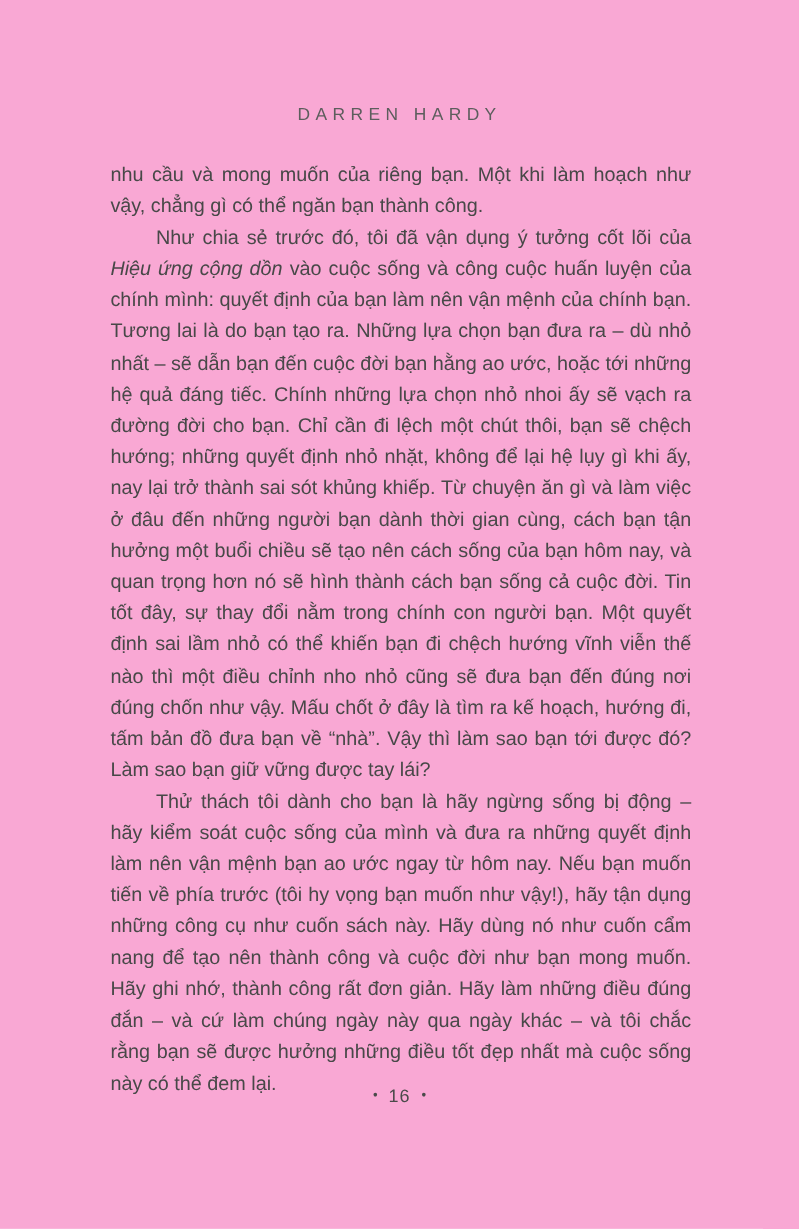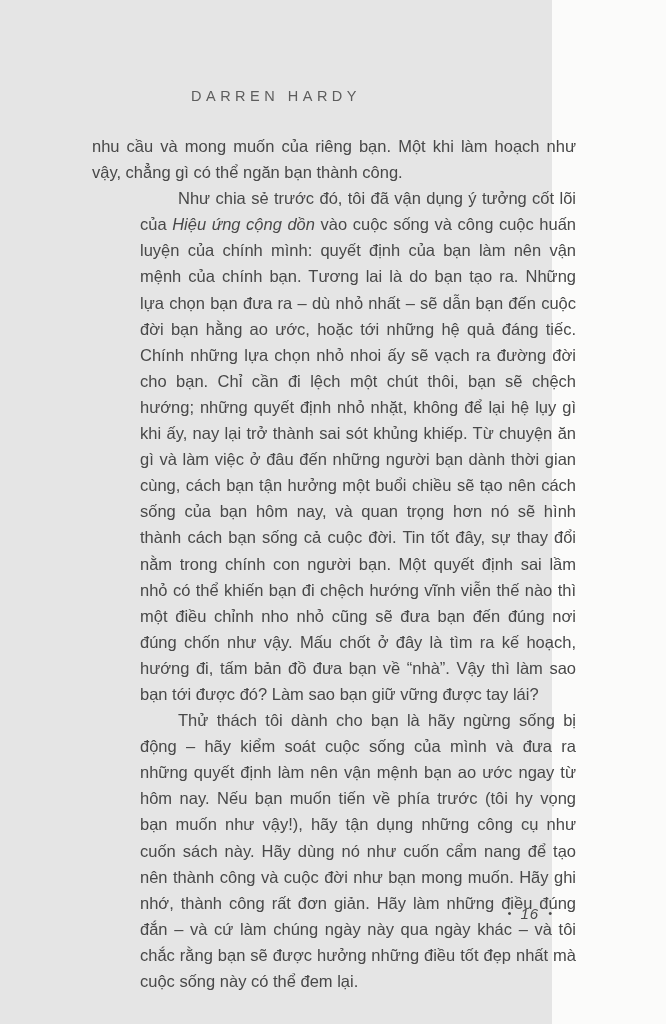--- a/index.html
+++ b/index.html
@@ -7,23 +7,23 @@
     padding: 0;
   }
   body {
     width: 666px;
     height: 1024px;
     background: #fbfbfa;
     overflow: hidden;
   }
   .page {
     position: relative;
-    width: 552px;
+    width: 666px;
     height: 1024px;
-    background: #e5e5e5;
+    background: #f9a8d4;
     font-family: "Liberation Sans", "DejaVu Sans", sans-serif;
     color: #484848;
   }
   .running-head {
     position: absolute;
     top: 88px;
     left: 0;
     width: 100%;
     text-align: center;
     font-size: 14.5px;
@@ -41,34 +41,32 @@
     line-height: 26.1px;
     font-weight: 400;
     color: #484848;
   }
   .content p {
     margin: 0;
     padding: 0;
   }
   .content p.indent {
     text-indent: 38px;
-    margin-left: 48px;
   }
   .content em {
     font-style: italic;
   }
   .footer {
     position: absolute;
     top: 905px;
     left: 0;
     width: 100%;
-    text-align: right;
+    text-align: center;
     font-size: 15px;
     color: #4a4a4a;
-    font-style: italic;
   }
   .footer .dot {
     font-size: 11px;
     position: relative;
     top: -2px;
     color: #4a4a4a;
   }
   .footer .num {
     display: inline-block;
     margin: 0 9px;

